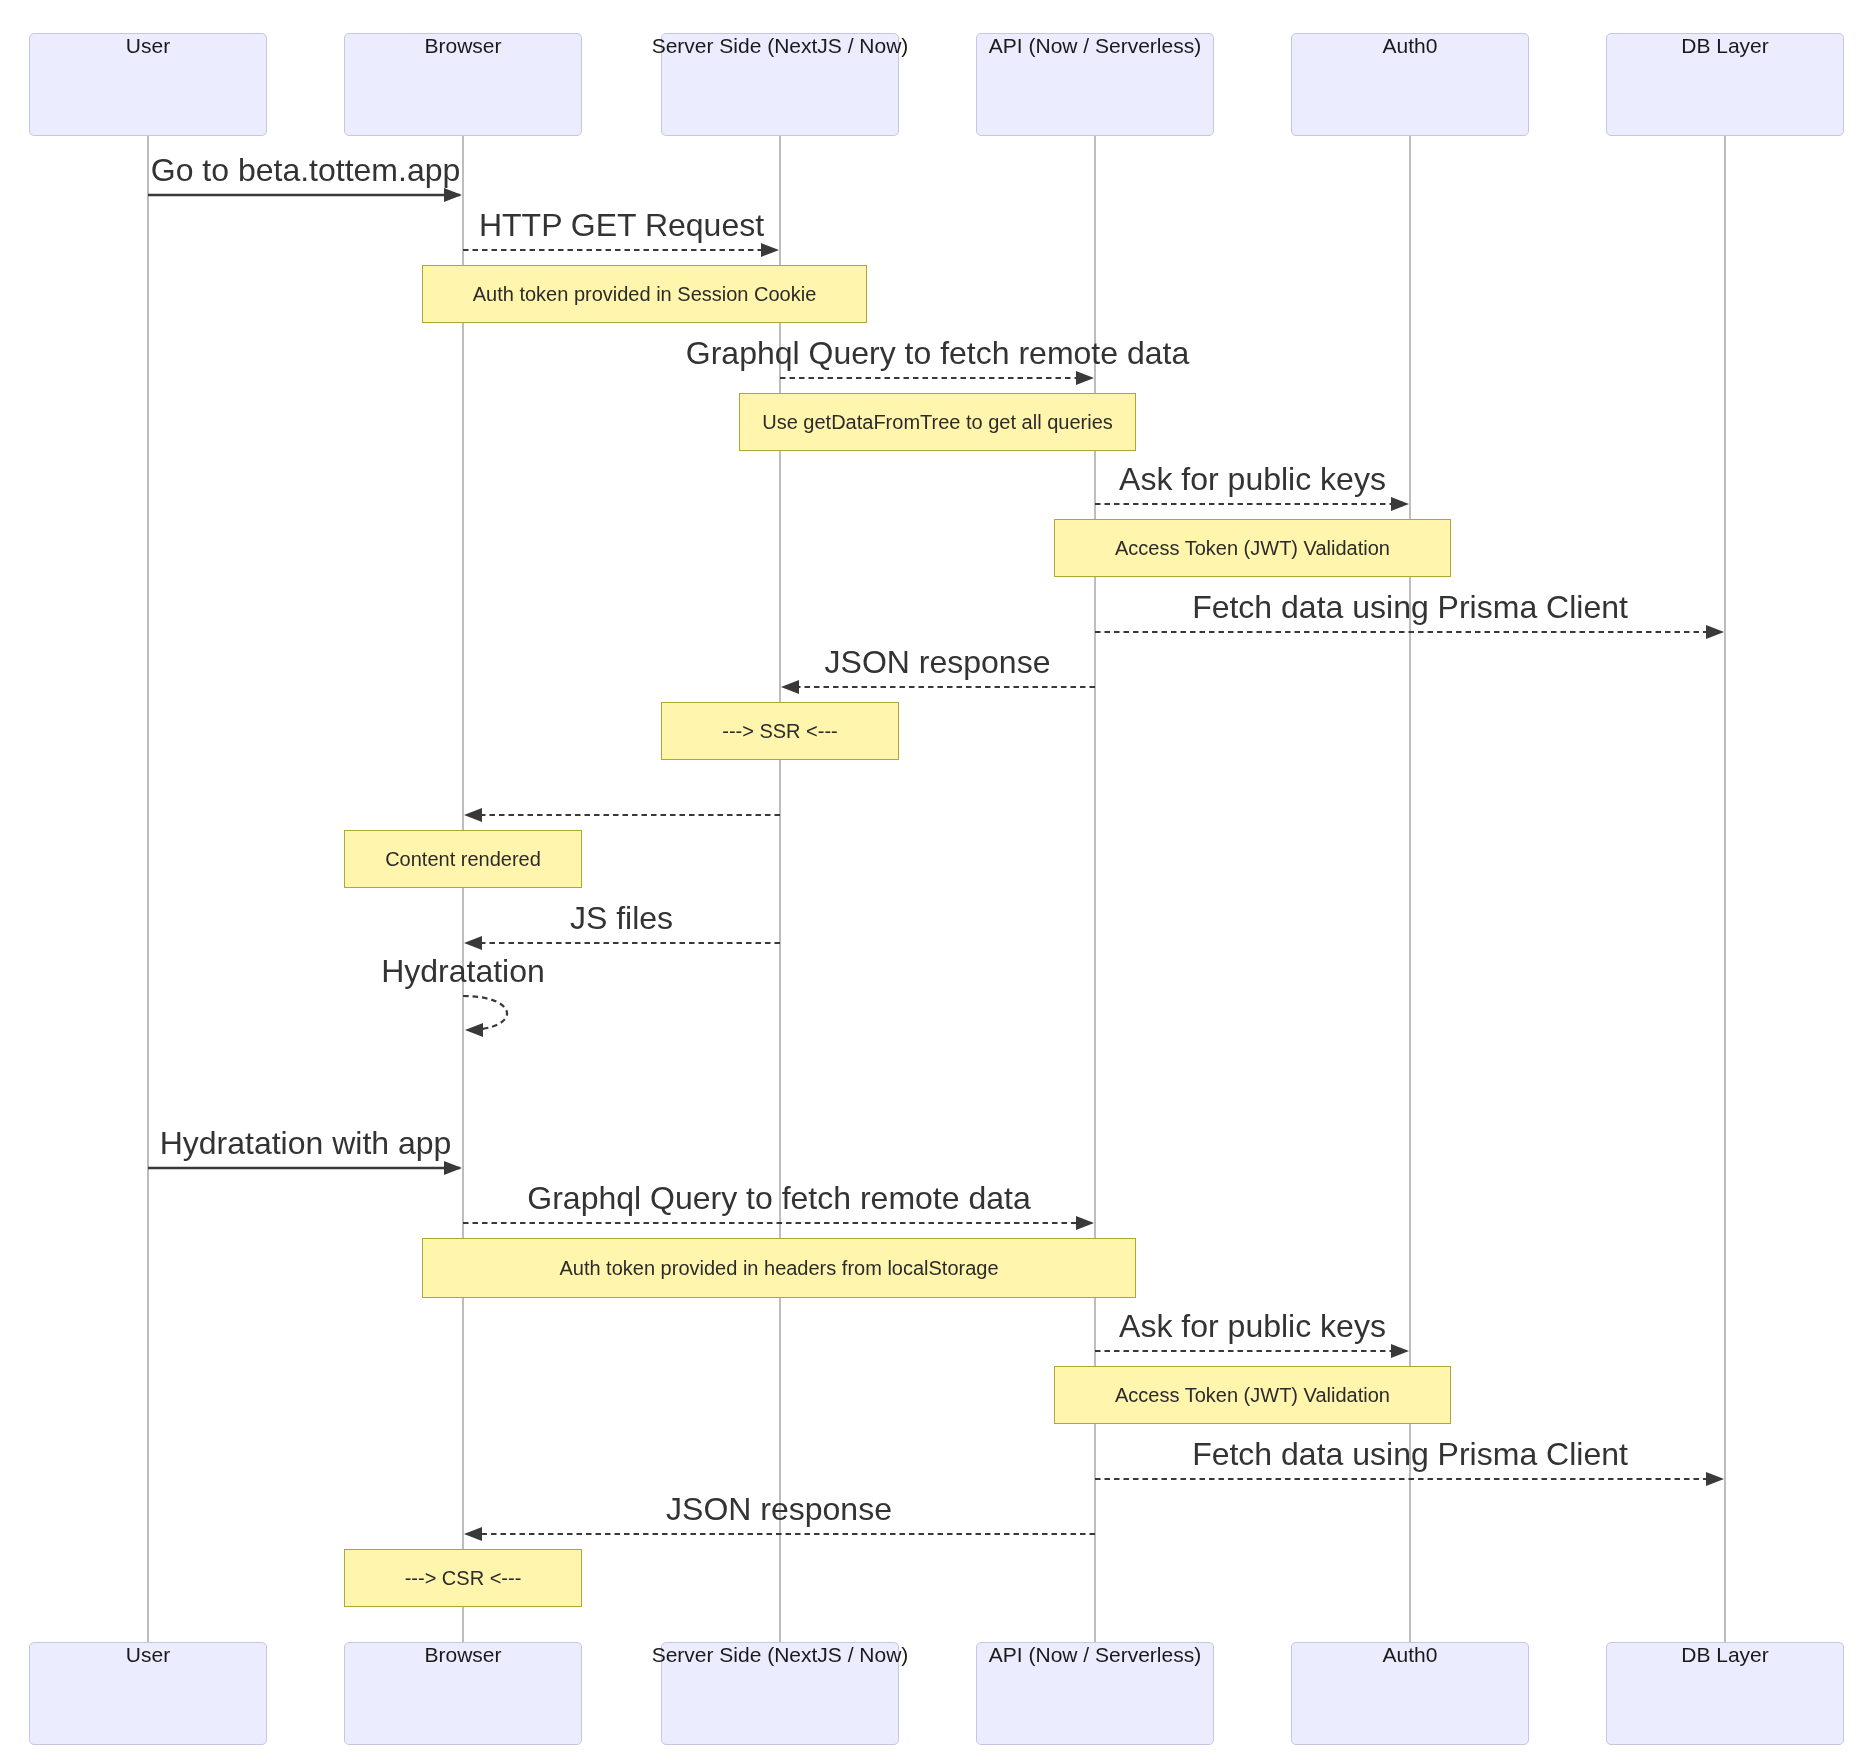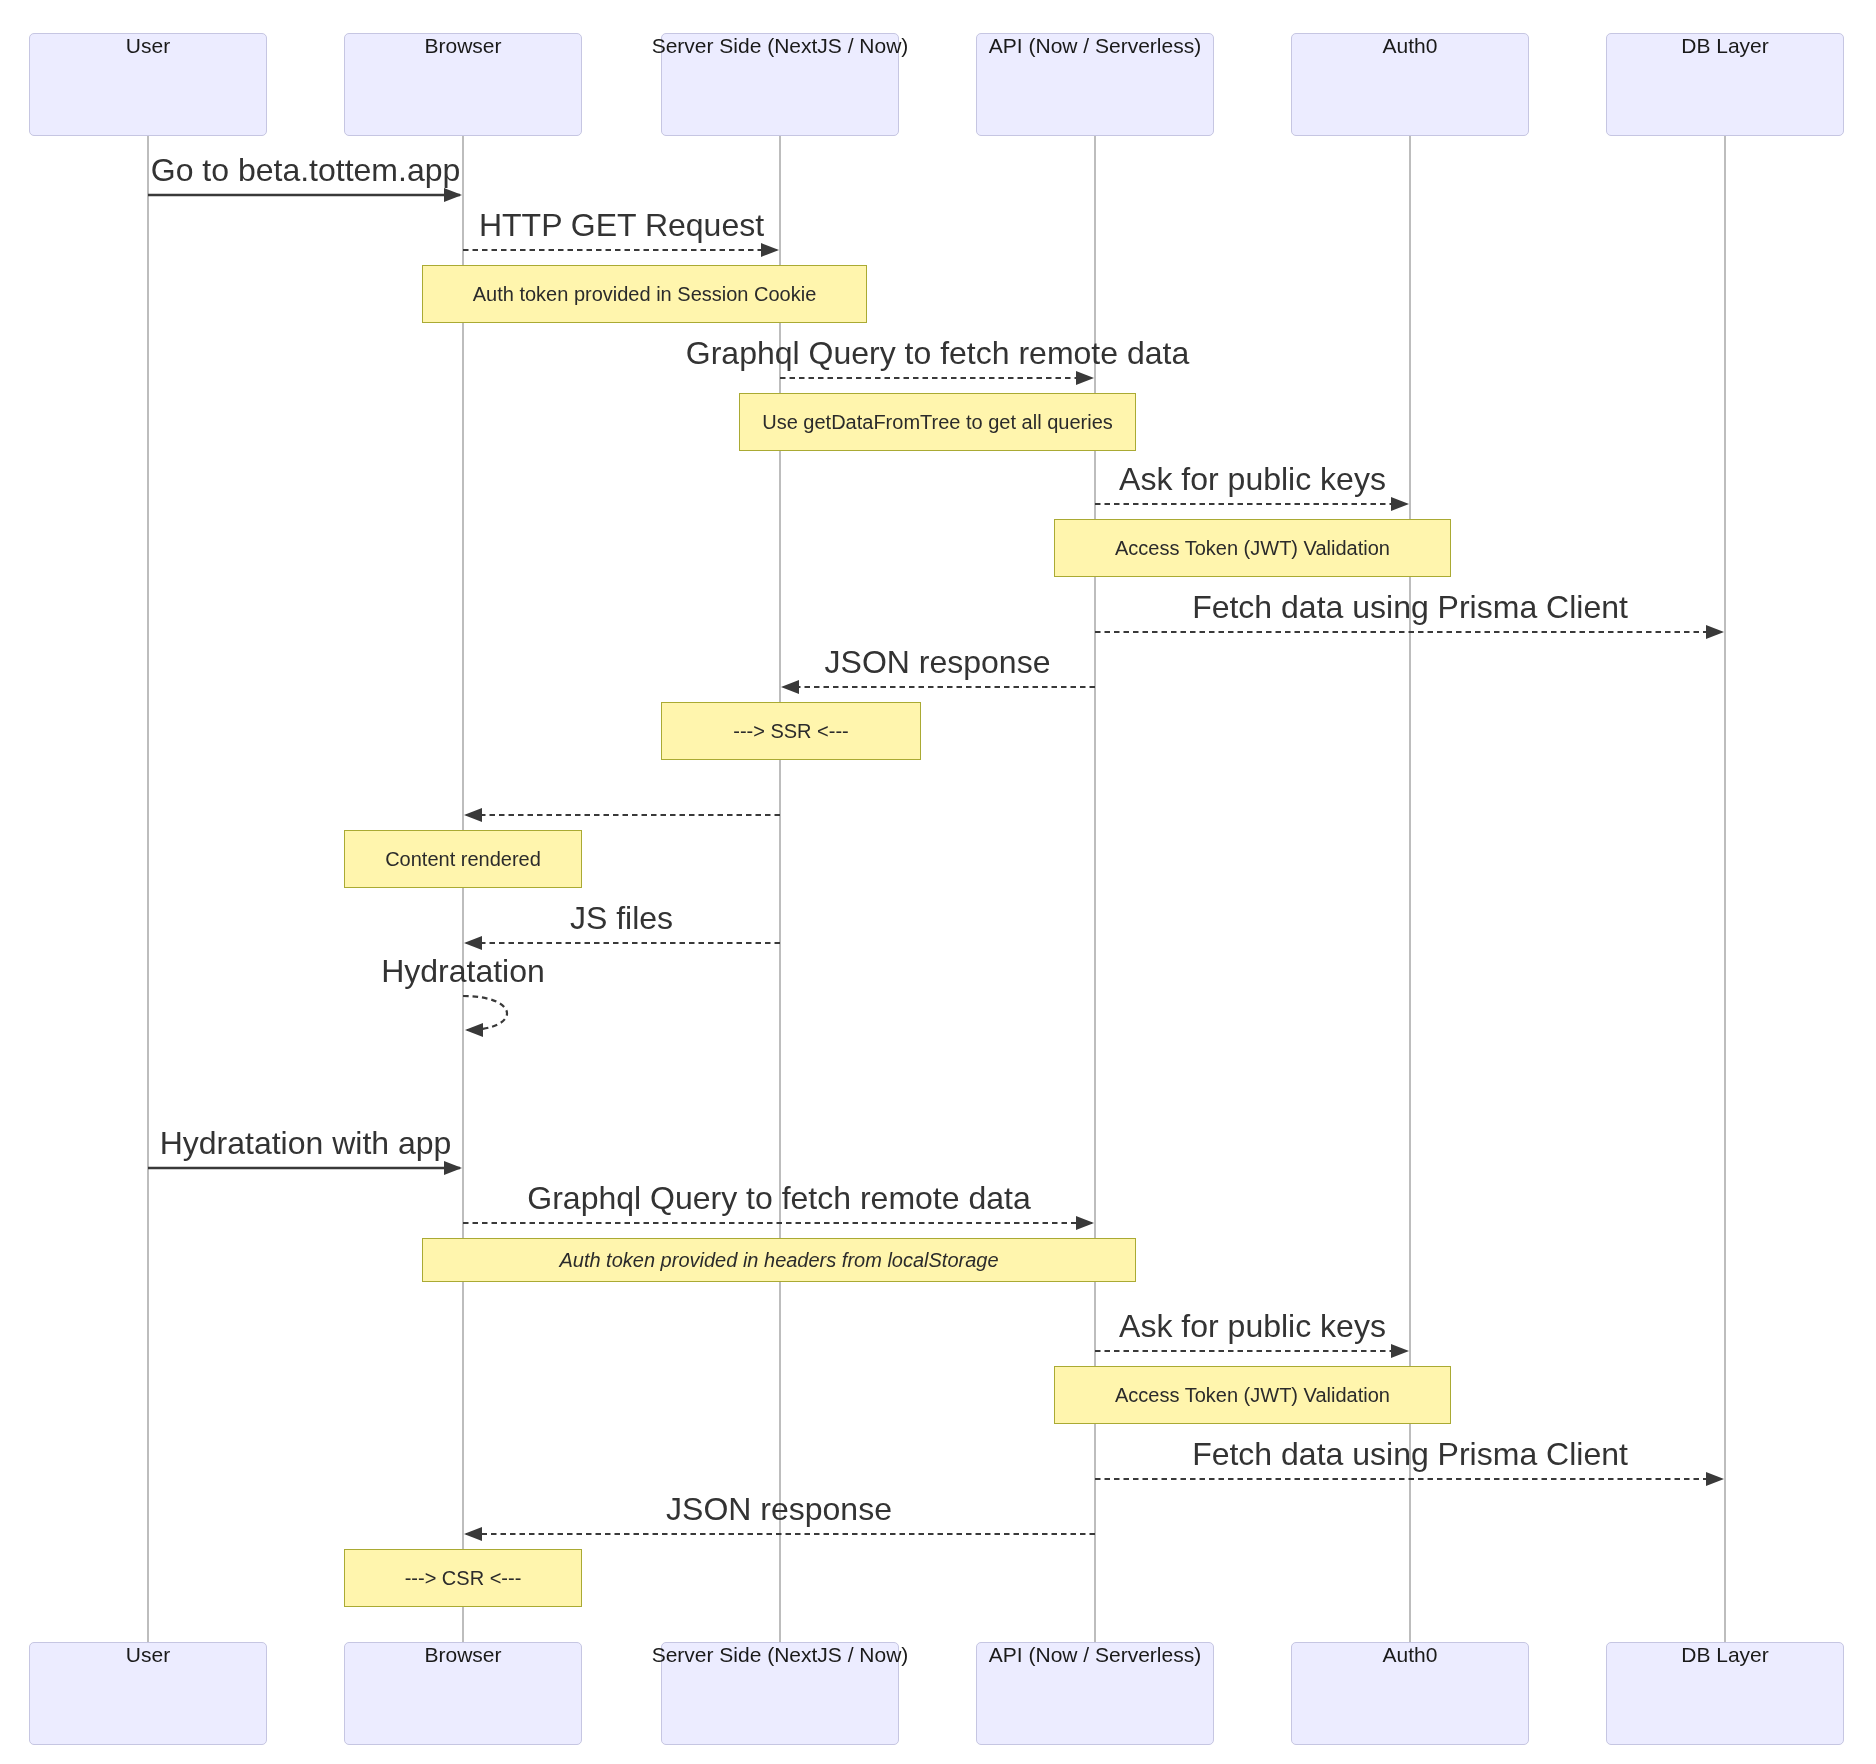--- a/index.html
+++ b/index.html
@@ -93,25 +93,25 @@
     </div>
     <div class="msg-label" style="left: 148px; top: 153px; width: 315px; height: 42px;">Go to beta.tottem.app</div>
     <div class="msg-label" style="left: 463px; top: 208px; width: 317px; height: 42px;">HTTP GET Request</div>
     <div class="note" style="left: 422px; top: 265px; width: 445px; height: 58px;">Auth token provided in Session Cookie</div>
     <div class="msg-label" style="left: 780px; top: 336px; width: 315px; height: 42px;">Graphql Query to fetch remote data</div>
     <div class="note" style="left: 739px; top: 393px; width: 397px; height: 58px;">Use getDataFromTree to get all queries</div>
     <div class="msg-label" style="left: 1095px; top: 462px; width: 315px; height: 42px;">Ask for public keys</div>
     <div class="note" style="left: 1054px; top: 519px; width: 397px; height: 58px;">Access Token (JWT) Validation</div>
     <div class="msg-label" style="left: 1095px; top: 590px; width: 630px; height: 42px;">Fetch data using Prisma Client</div>
     <div class="msg-label" style="left: 780px; top: 645px; width: 315px; height: 42px;">JSON response</div>
-    <div class="note" style="left: 661px; top: 702px; width: 260px; height: 58px;">---&gt; SSR &lt;---</div>
+    <div class="note" style="left: 661px; top: 702px; width: 238px; height: 58px;">---&gt; SSR &lt;---</div>
     <div class="note" style="left: 344px; top: 830px; width: 238px; height: 58px;">Content rendered</div>
     <div class="msg-label" style="left: 463px; top: 901px; width: 317px; height: 42px;">JS files</div>
     <div class="msg-label" style="left: 313px; top: 954px; width: 300px; height: 42px;">Hydratation</div>
     <div class="msg-label" style="left: 148px; top: 1126px; width: 315px; height: 42px;">Hydratation with app</div>
     <div class="msg-label" style="left: 463px; top: 1181px; width: 632px; height: 42px;">Graphql Query to fetch remote data</div>
-    <div class="note" style="left: 422px; top: 1238px; width: 714px; height: 44px; font-style: italic;">Auth token provided in headers from localStorage</div>
+    <div class="note" style="left: 422px; top: 1238px; width: 714px; height: 60px;">Auth token provided in headers from localStorage</div>
     <div class="msg-label" style="left: 1095px; top: 1309px; width: 315px; height: 42px;">Ask for public keys</div>
     <div class="note" style="left: 1054px; top: 1366px; width: 397px; height: 58px;">Access Token (JWT) Validation</div>
     <div class="msg-label" style="left: 1095px; top: 1437px; width: 630px; height: 42px;">Fetch data using Prisma Client</div>
     <div class="msg-label" style="left: 463px; top: 1492px; width: 632px; height: 42px;">JSON response</div>
     <div class="note" style="left: 344px; top: 1549px; width: 238px; height: 58px;">---&gt; CSR &lt;---</div>
   </div>
 
 </body></html>

